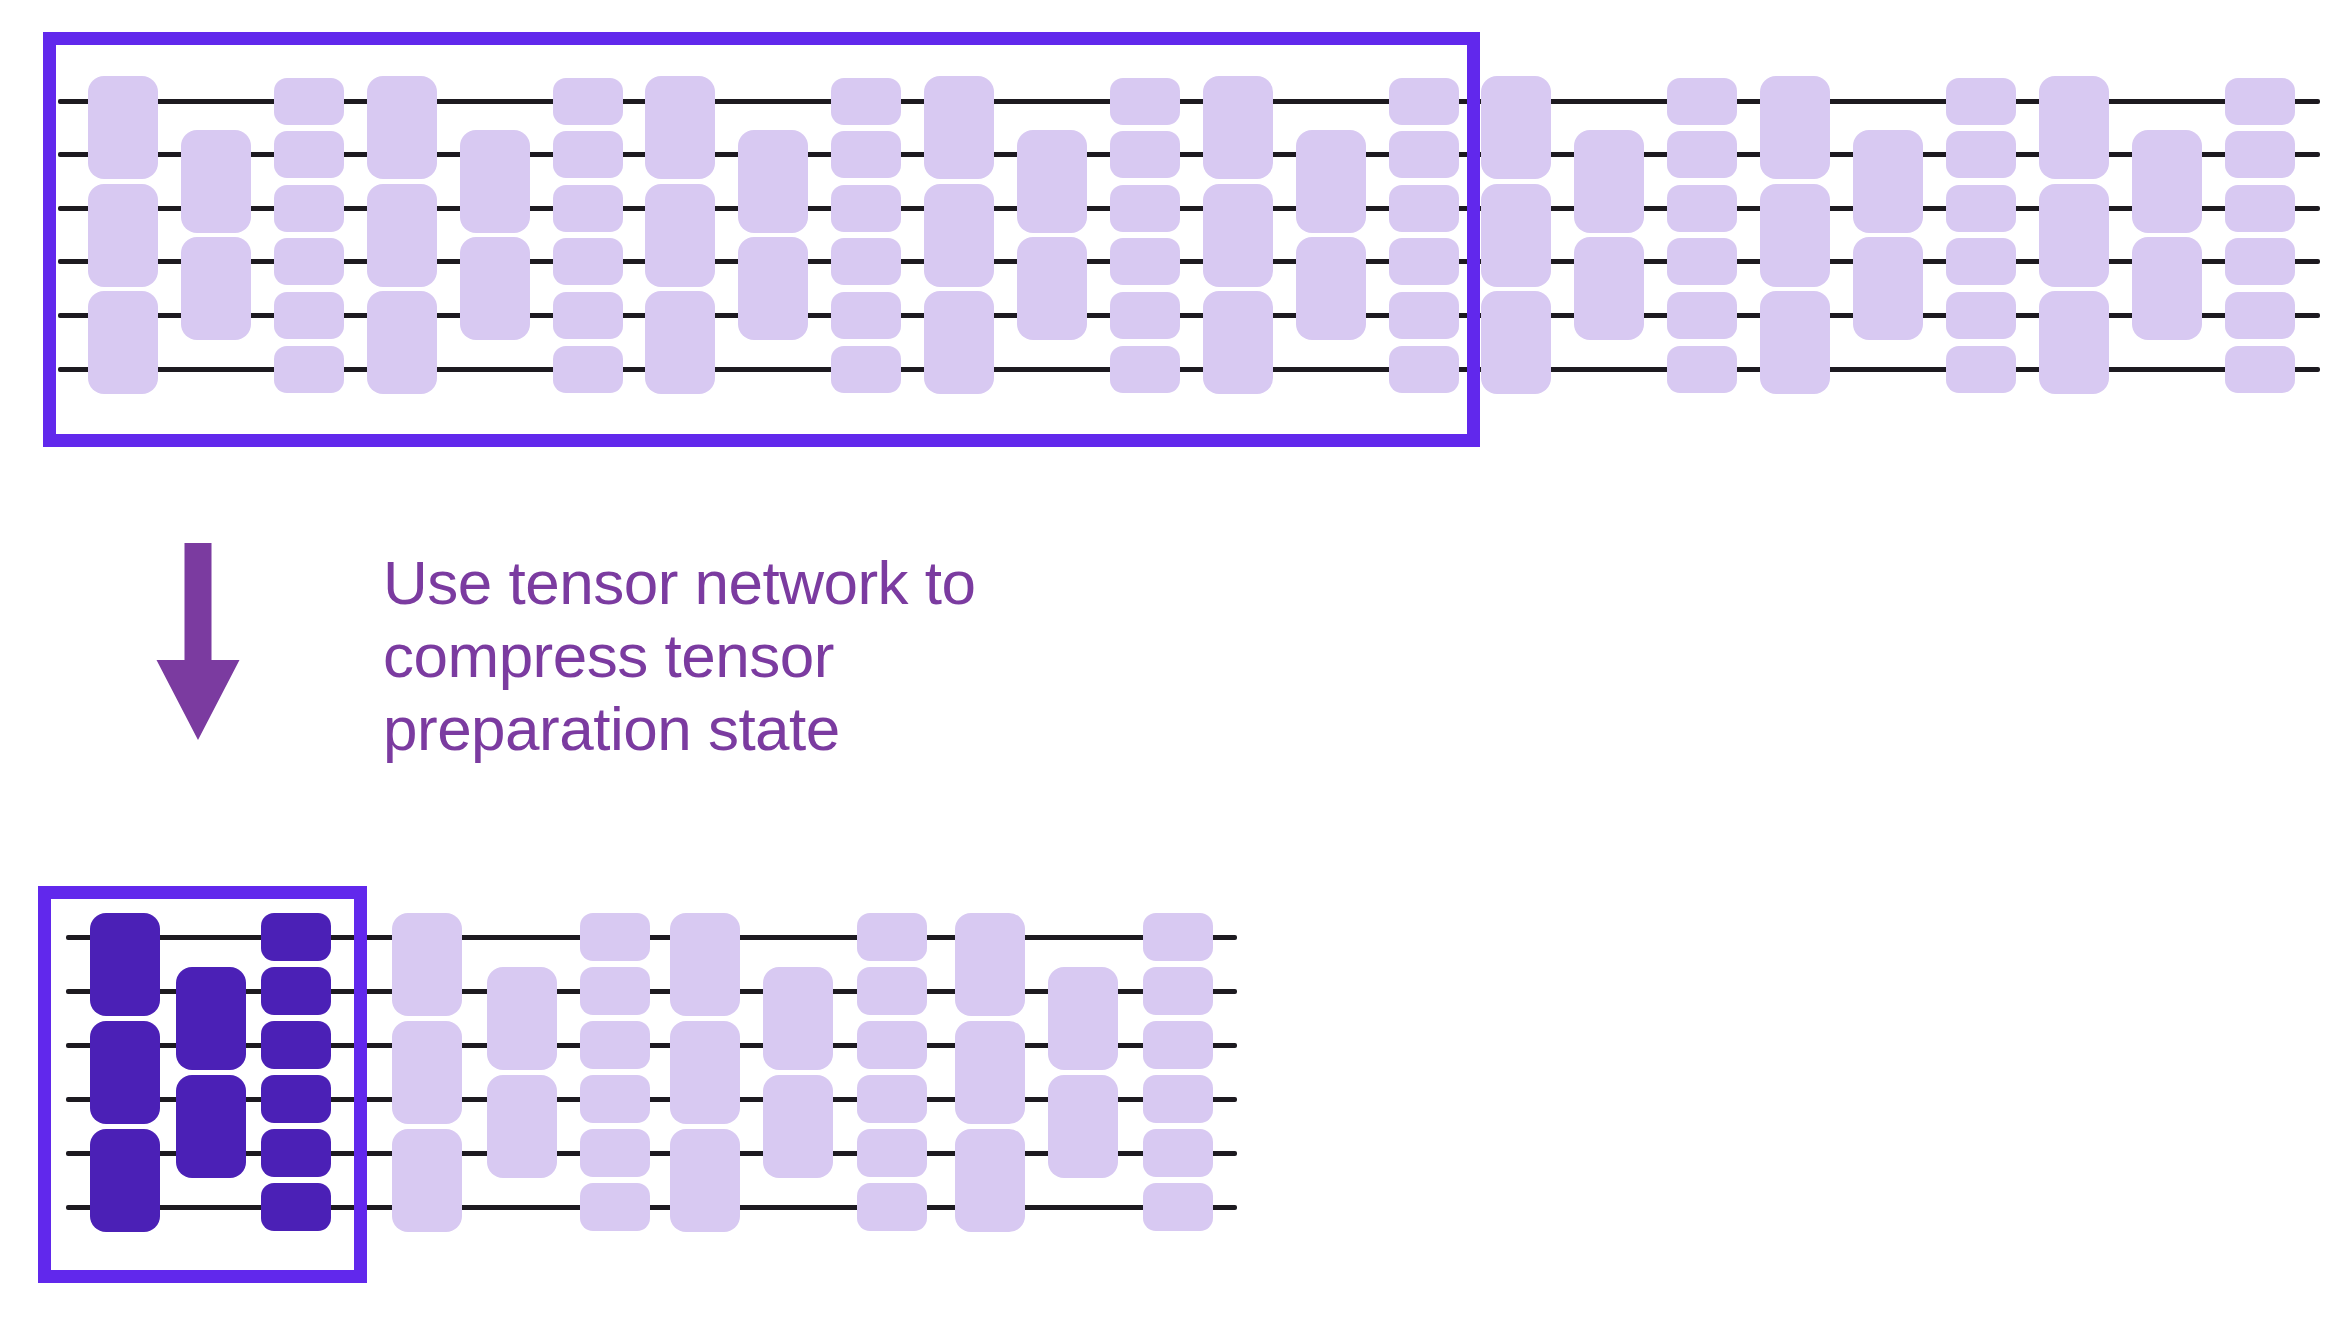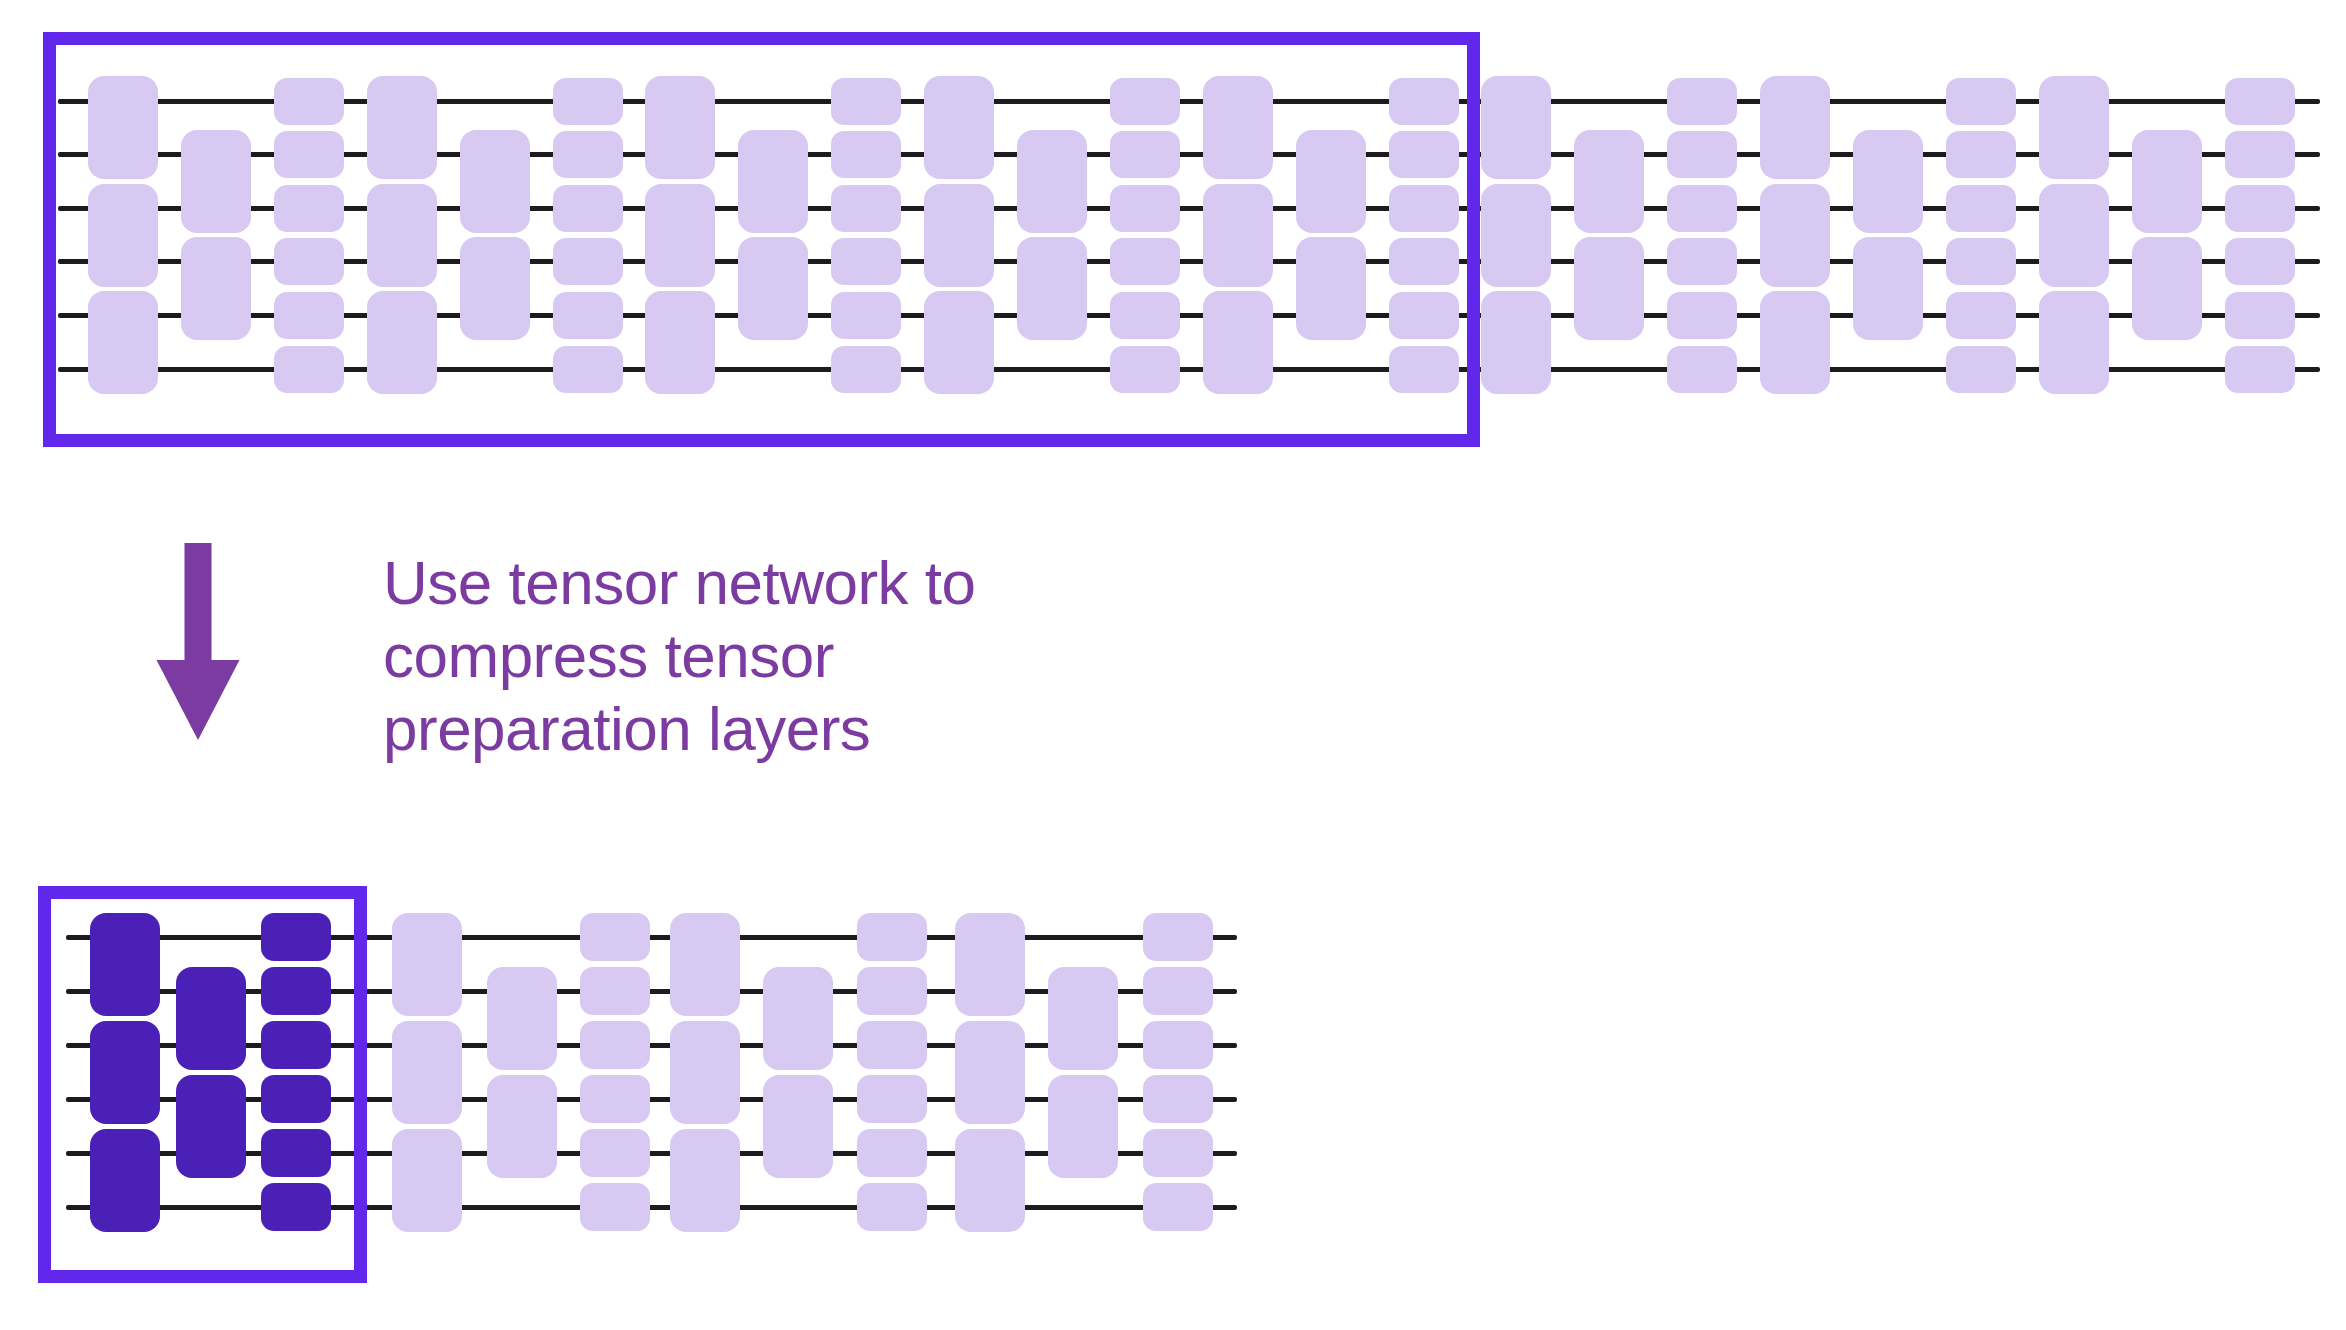--- a/index.html
+++ b/index.html
@@ -176,15 +176,15 @@
       <div style="position: absolute; left: 1143px; top: 1129px; width: 70px; height: 48px; background: rgb(216, 201, 242); border-radius: 13px;"></div>
       <div style="position: absolute; left: 1143px; top: 1183px; width: 70px; height: 48px; background: rgb(216, 201, 242); border-radius: 13px;"></div>
       <div style="position: absolute; left: 38px; top: 886px; width: 329px; height: 397px; border: 13px solid rgb(97, 40, 236); box-sizing: border-box;"></div>
     </div>
   <svg id="arrow-svg" width="2346" height="1330" viewBox="0 0 2346 1330">
     <polygon id="arrow-poly" points="184.5,543 211.5,543 211.5,660 239.5,660 198,740 156.5,660 184.5,660" fill="#7b3ba0"></polygon>
   </svg>
   <div class="caption" style="color: rgb(123, 59, 160);">
     <div>Use tensor network to</div>
     <div>compress tensor</div>
-    <div>preparation layers</div>
+    <div>preparation state</div>
   </div>
 </div>
 
 </body></html>

